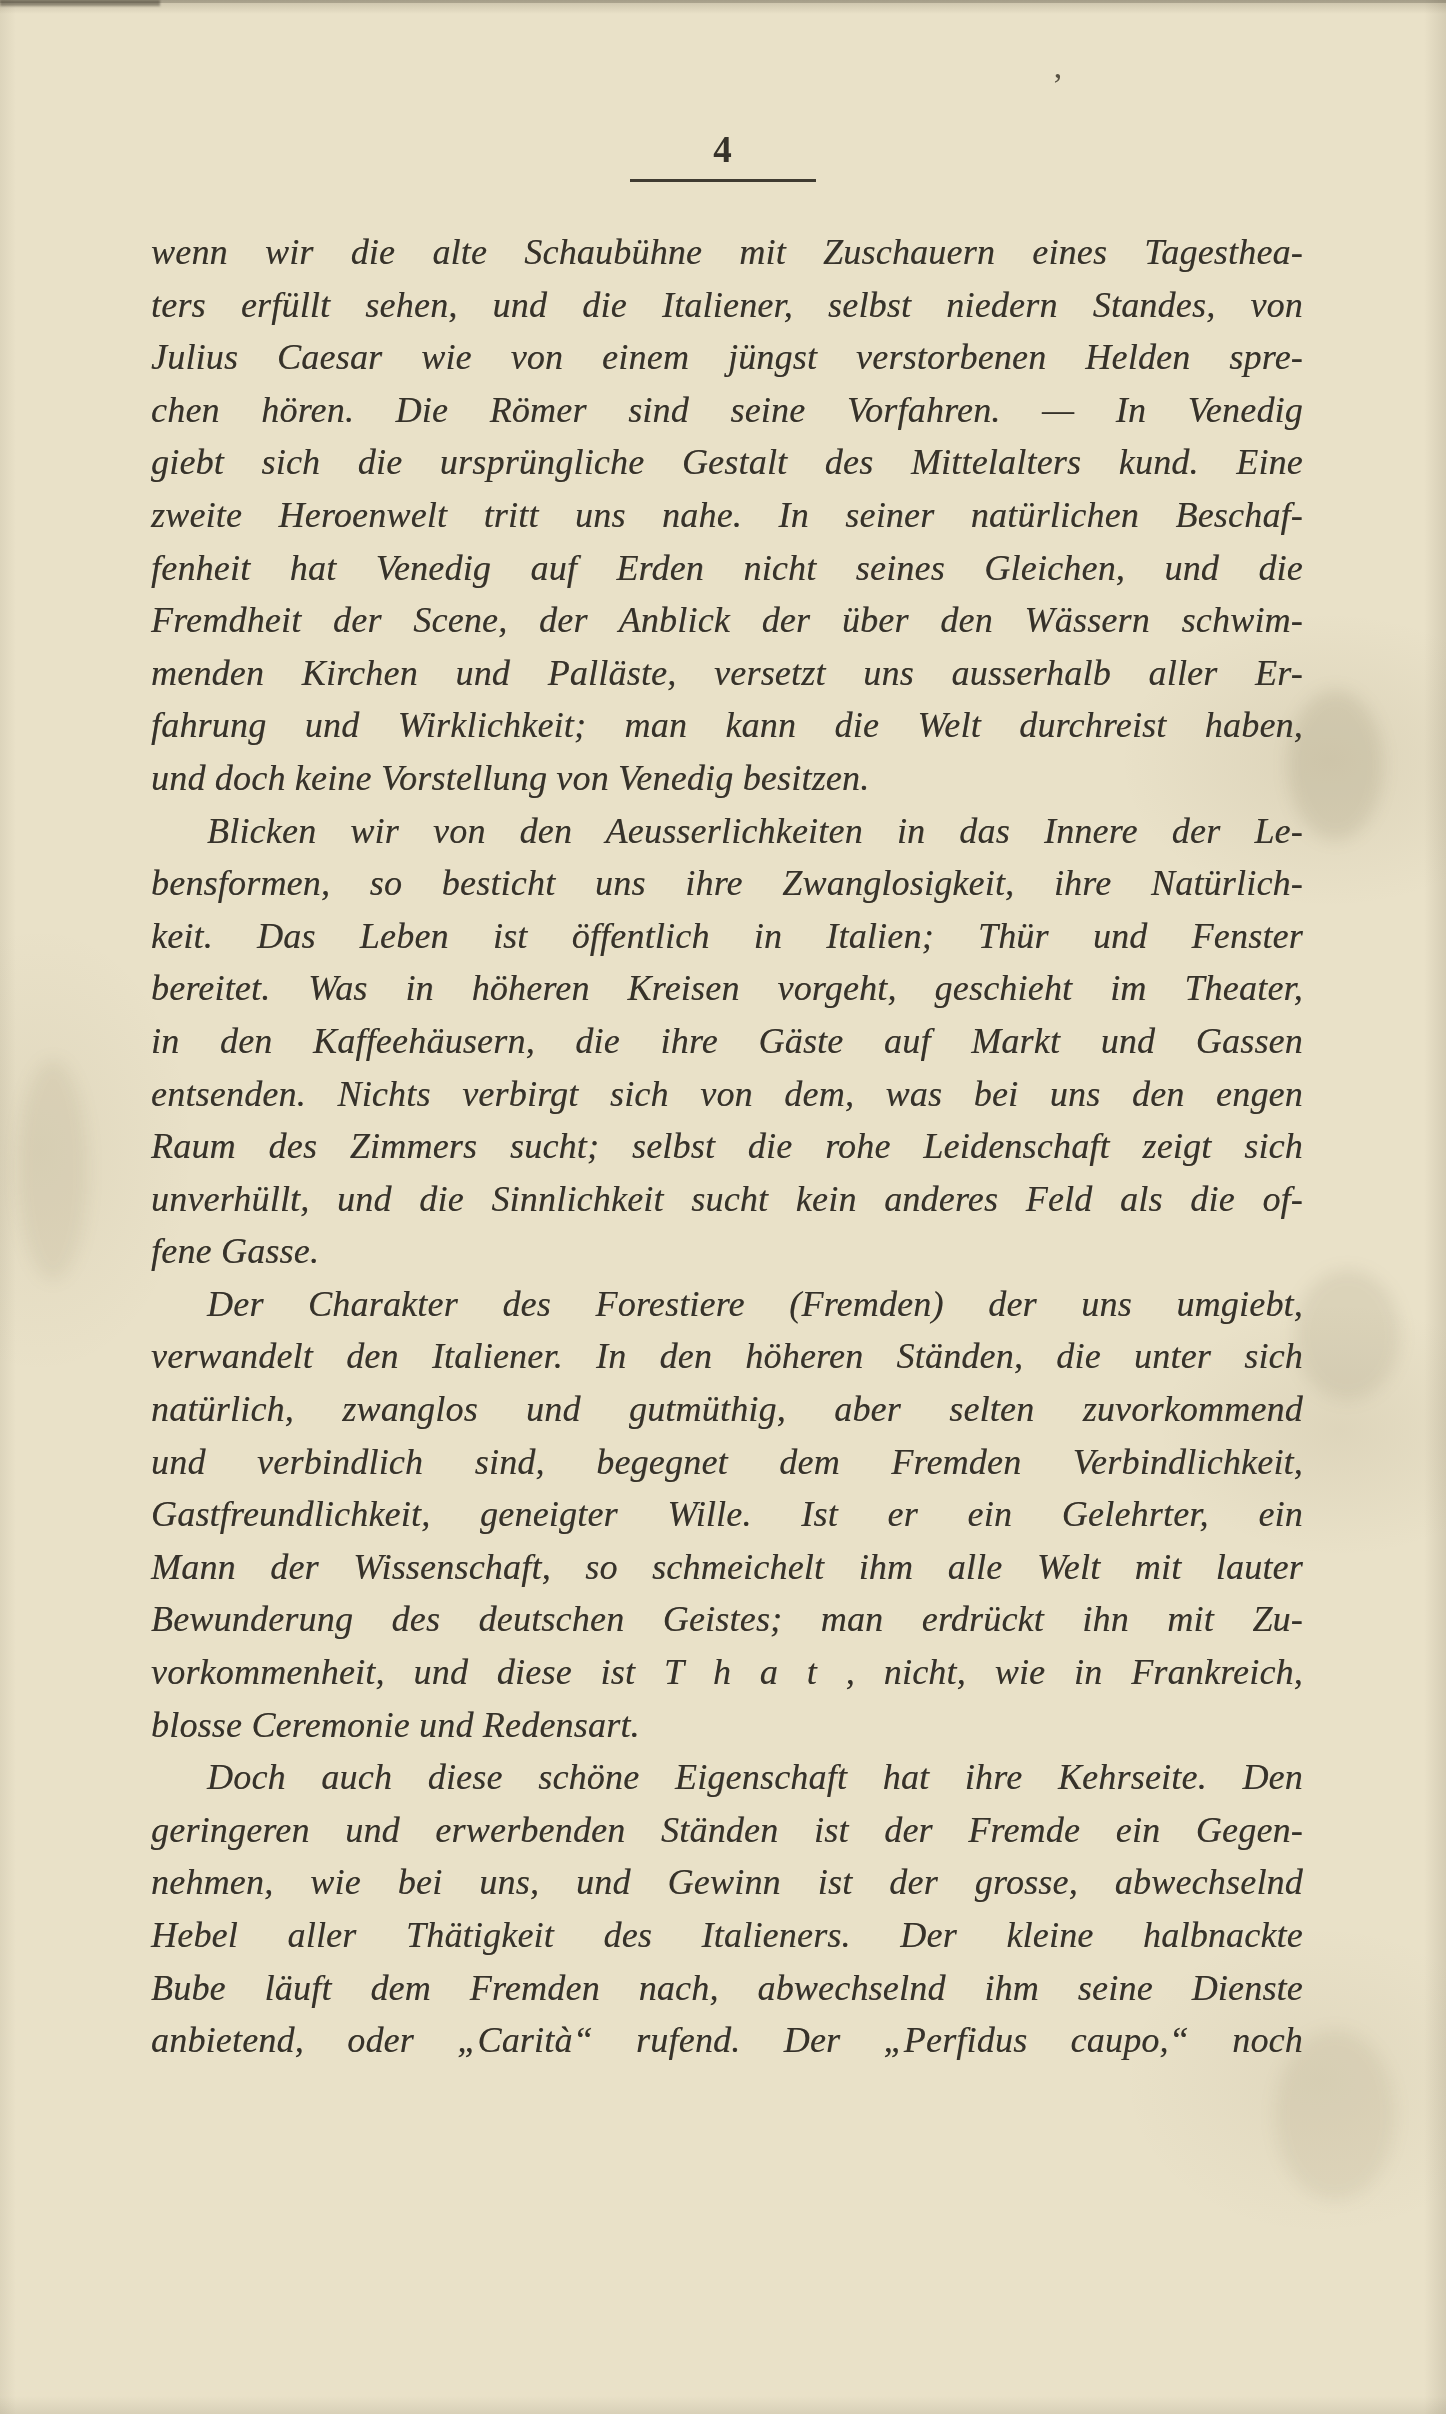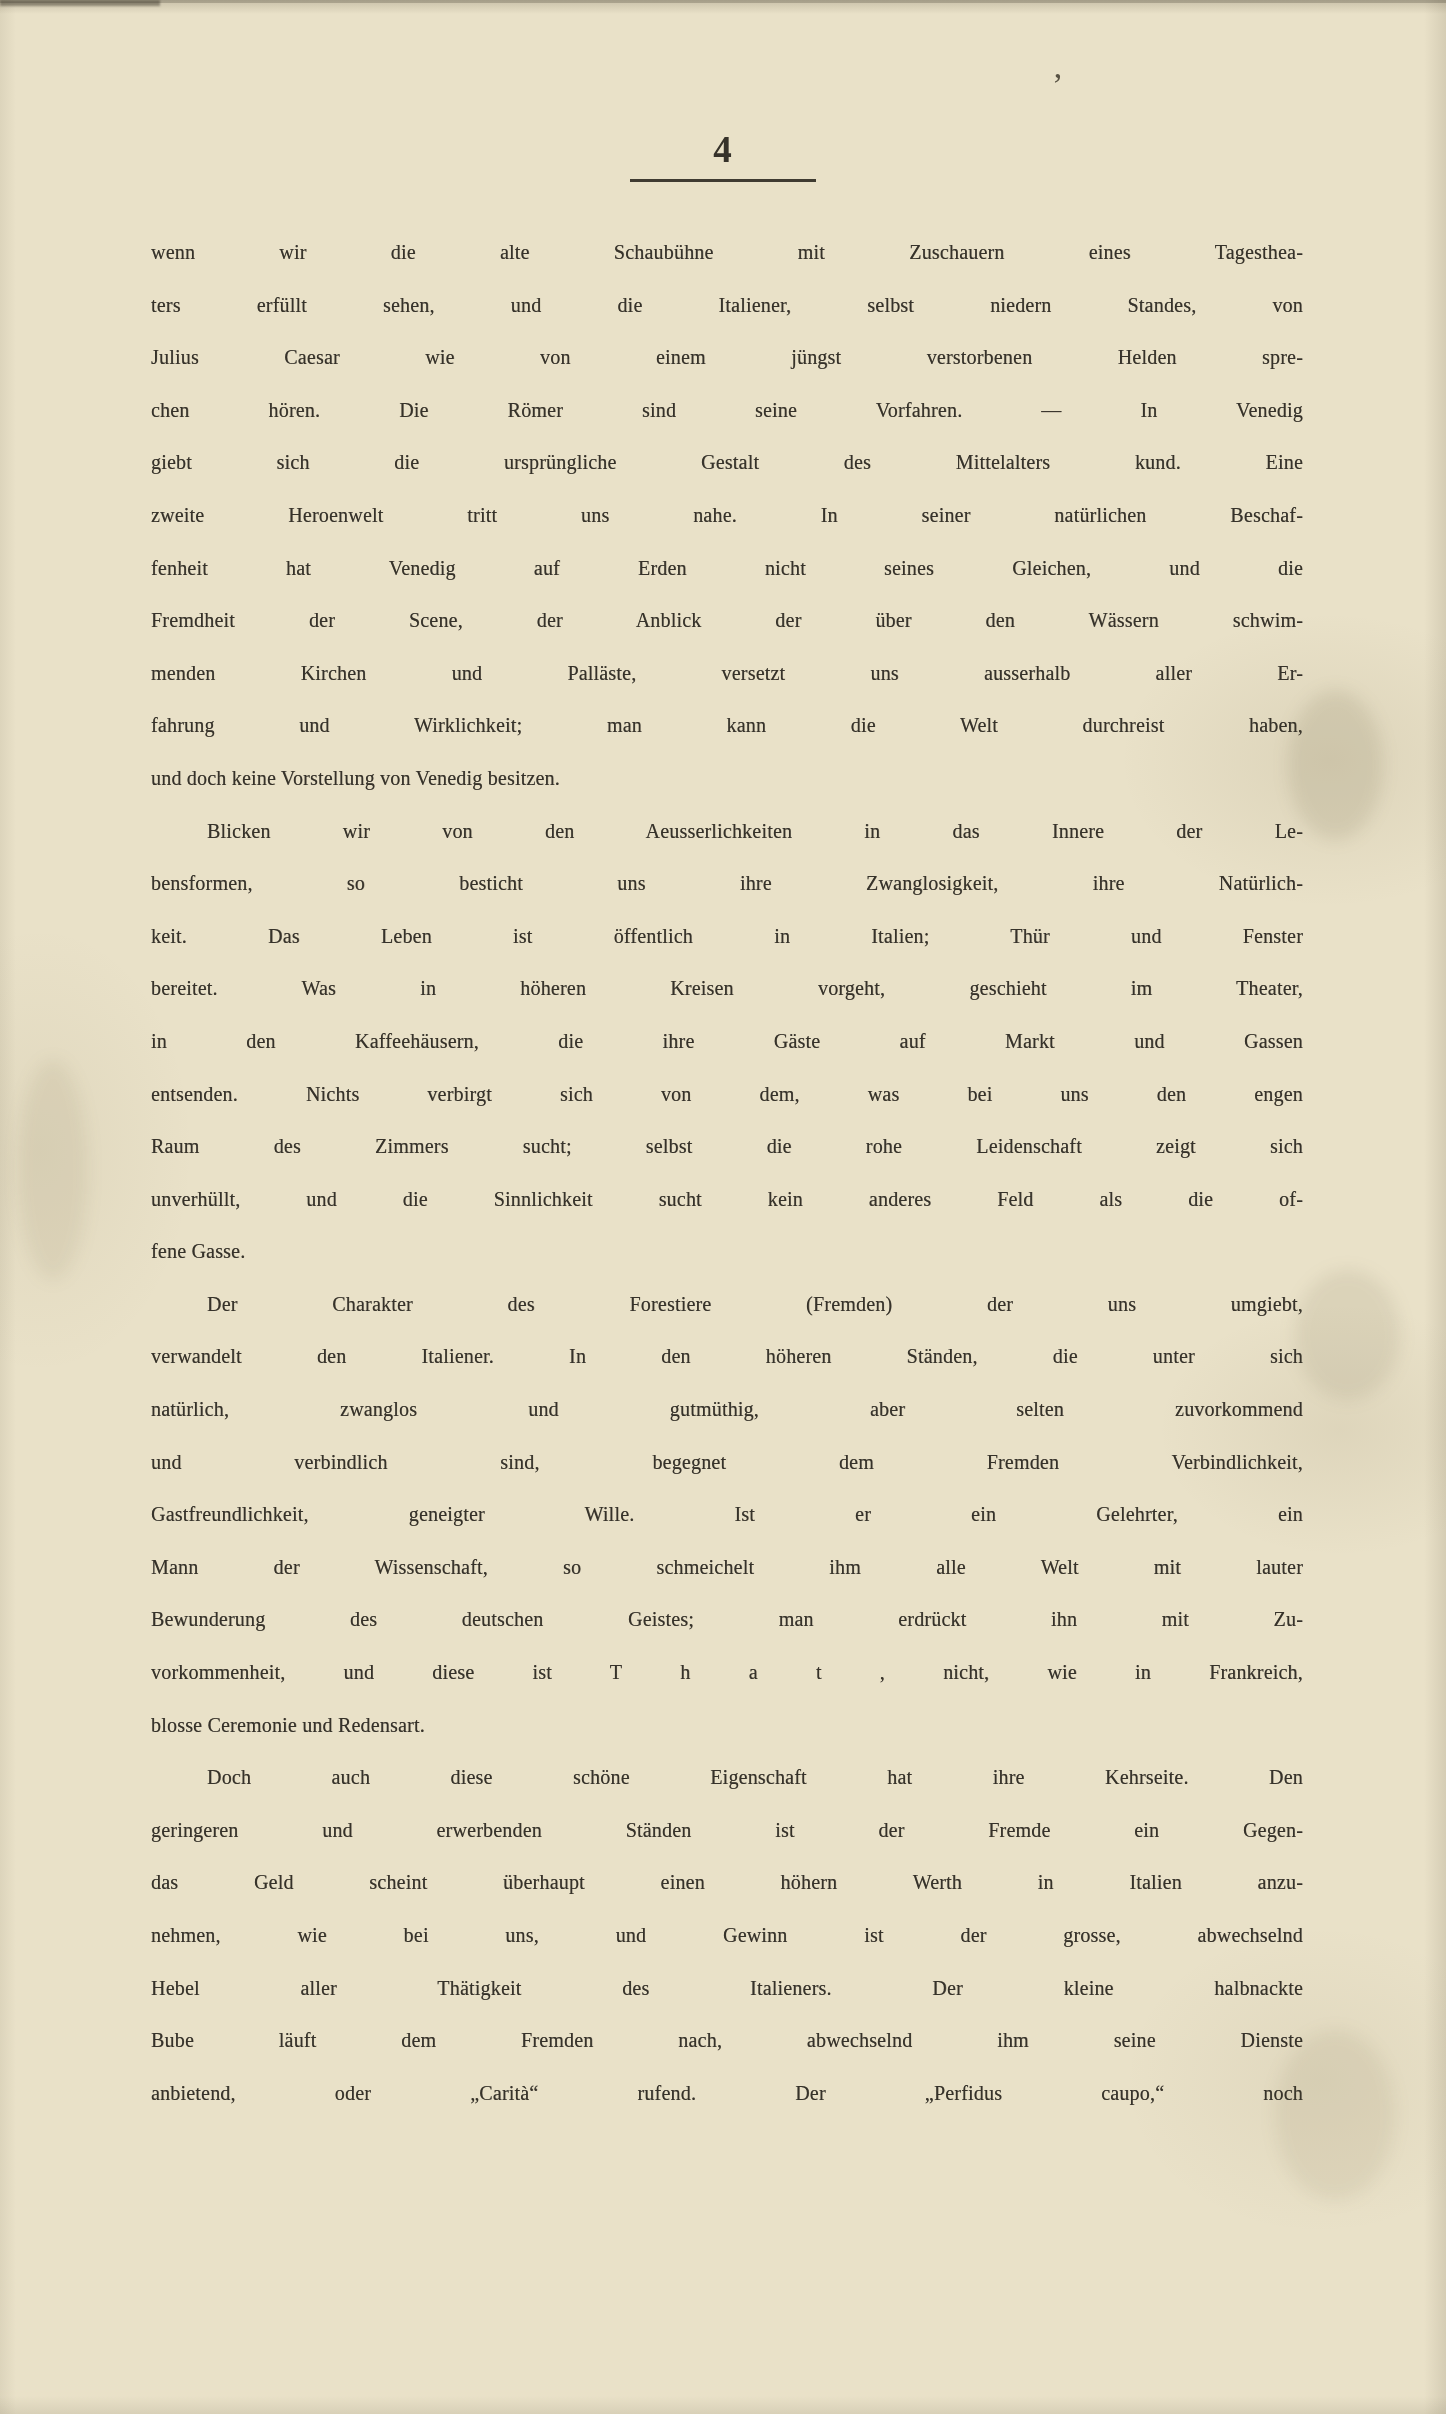--- a/index.html
+++ b/index.html
@@ -48,24 +48,25 @@
   .page-rule {
     width: 186px; height: 3px;
     background: #3f3b31;
     margin: 8px auto 0 auto;
   }
   .text-block {
     position: absolute;
     left: 151px;
     top: 226px;
     width: 1152px;
-    font-size: 20px;
+    font-size: 36px;
     line-height: 52.6px;
     letter-spacing: 0.2px;
     text-shadow: 0.3px 0.3px 0.4px rgba(54,50,42,0.55);
+    font-style: italic;
   }
   .paragraph { margin: 0; }
   .line {
     text-align: justify;
     text-align-last: justify;
   }
   .line.last {
     text-align-last: left;
   }
   .paragraph.indent .line:first-child {
@@ -133,21 +134,20 @@
         <div class="line">und verbindlich sind, begegnet dem Fremden Verbindlichkeit,</div>
         <div class="line">Gastfreundlichkeit, geneigter Wille. Ist er ein Gelehrter, ein</div>
         <div class="line">Mann der Wissenschaft, so schmeichelt ihm alle Welt mit lauter</div>
         <div class="line">Bewunderung des deutschen Geistes; man erdrückt ihn mit Zu-</div>
         <div class="line">vorkommenheit, und diese ist T&nbsp;h&nbsp;a&nbsp;t&nbsp;, nicht, wie in Frankreich,</div>
         <div class="line last">blosse Ceremonie und Redensart.</div>
       </div>
       <div class="paragraph indent">
         <div class="line">Doch auch diese schöne Eigenschaft hat ihre Kehrseite. Den</div>
         <div class="line">geringeren und erwerbenden Ständen ist der Fremde ein Gegen-</div>
-        <div class="line">das Geld scheint überhaupt einen höhern Werth in Italien anzu-</div>
         <div class="line">nehmen, wie bei uns, und Gewinn ist der grosse, abwechselnd</div>
         <div class="line">Hebel aller Thätigkeit des Italieners. Der kleine halbnackte</div>
         <div class="line">Bube läuft dem Fremden nach, abwechselnd ihm seine Dienste</div>
         <div class="line">anbietend, oder „Carità“ rufend. Der „Perfidus caupo,“ noch</div>
       </div>
     </div>
 
   <div class="stray-mark">’</div>
 
   <div class="smudge s1"></div>

